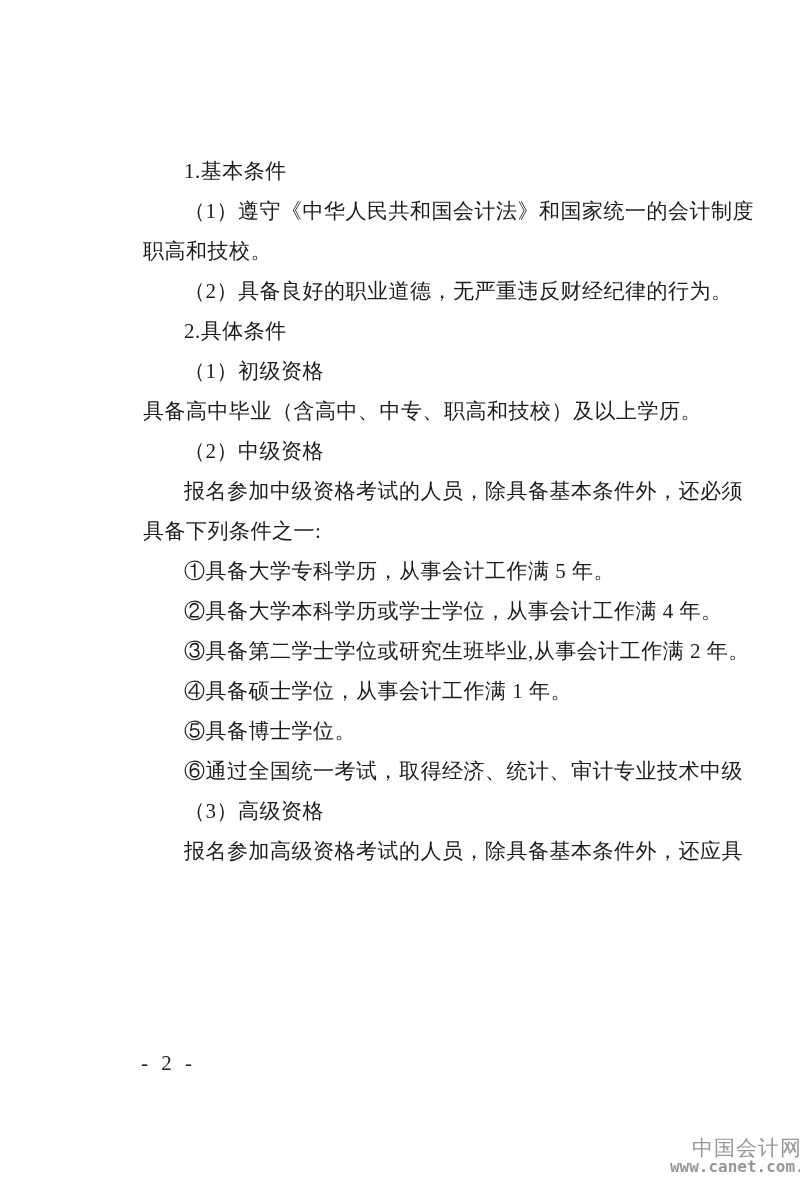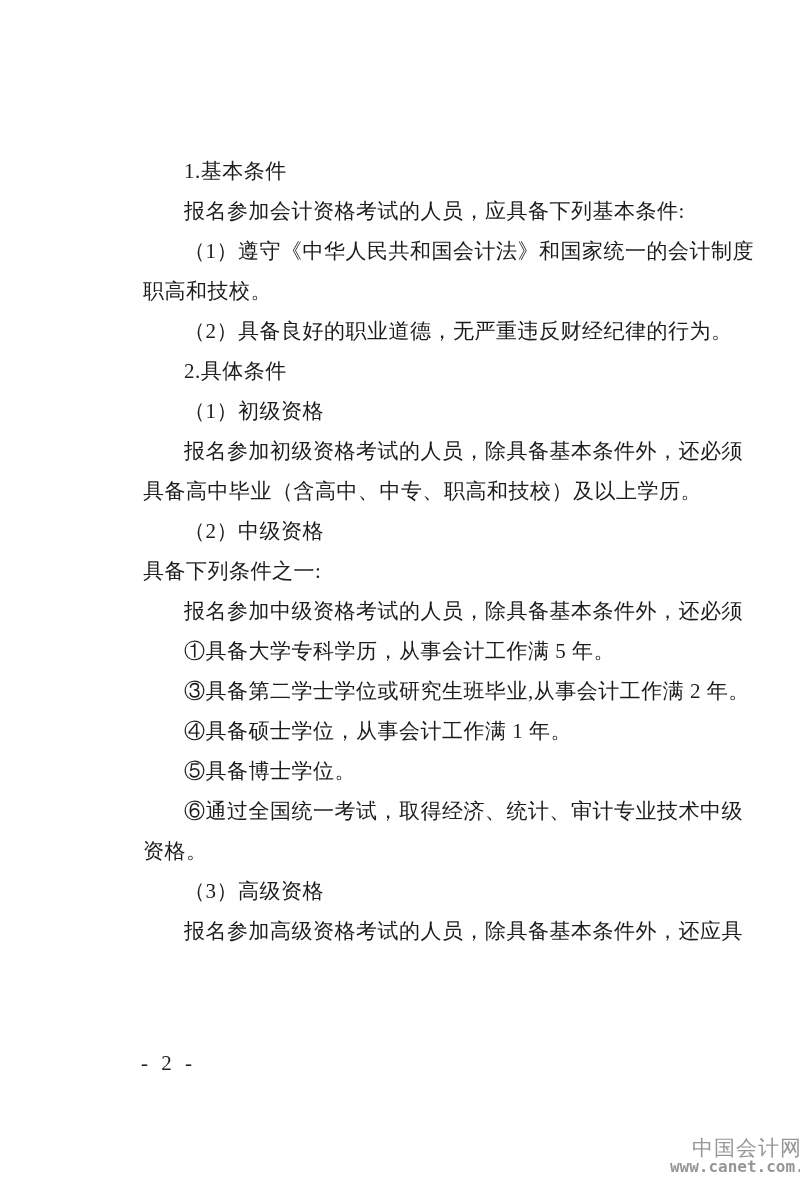--- a/index.html
+++ b/index.html
@@ -63,37 +63,35 @@
     font-family: "DejaVu Sans Mono", monospace;
   }
 </style>
 </head>
 <body>
 
 <div class="page">
 
   <div class="doc-body">
     <div class="line indent">1.基本条件</div>
-    <div class="line indent">报名参加会计资格考试的人员，应具备下列基本条件:</div>
     <div class="line indent">（1）遵守《中华人民共和国会计法》和国家统一的会计制度</div>
     <div class="line">职高和技校。</div>
     <div class="line indent">（2）具备良好的职业道德，无严重违反财经纪律的行为。</div>
     <div class="line indent">2.具体条件</div>
     <div class="line indent">（1）初级资格</div>
-    <div class="line indent">报名参加初级资格考试的人员，除具备基本条件外，还必须</div>
     <div class="line">具备高中毕业（含高中、中专、职高和技校）及以上学历。</div>
     <div class="line indent">（2）中级资格</div>
+    <div class="line indent">报名参加中级资格考试的人员，除具备基本条件外，还必须</div>
     <div class="line">具备下列条件之一:</div>
-    <div class="line indent">报名参加中级资格考试的人员，除具备基本条件外，还必须</div>
     <div class="line indent">①具备大学专科学历，从事会计工作满 5 年。</div>
+    <div class="line indent">②具备大学本科学历或学士学位，从事会计工作满 4 年。</div>
     <div class="line indent">③具备第二学士学位或研究生班毕业,从事会计工作满 2 年。</div>
     <div class="line indent">④具备硕士学位，从事会计工作满 1 年。</div>
     <div class="line indent">⑤具备博士学位。</div>
     <div class="line indent">⑥通过全国统一考试，取得经济、统计、审计专业技术中级</div>
-    <div class="line">资格。</div>
     <div class="line indent">（3）高级资格</div>
     <div class="line indent">报名参加高级资格考试的人员，除具备基本条件外，还应具</div>
   </div>
 
   <div class="page-number">- 2 -</div>
 
   <div class="watermark">
     <div class="wm-name">中国会计网</div>
     <div class="wm-url">www.canet.com.cn</div>
   </div>

